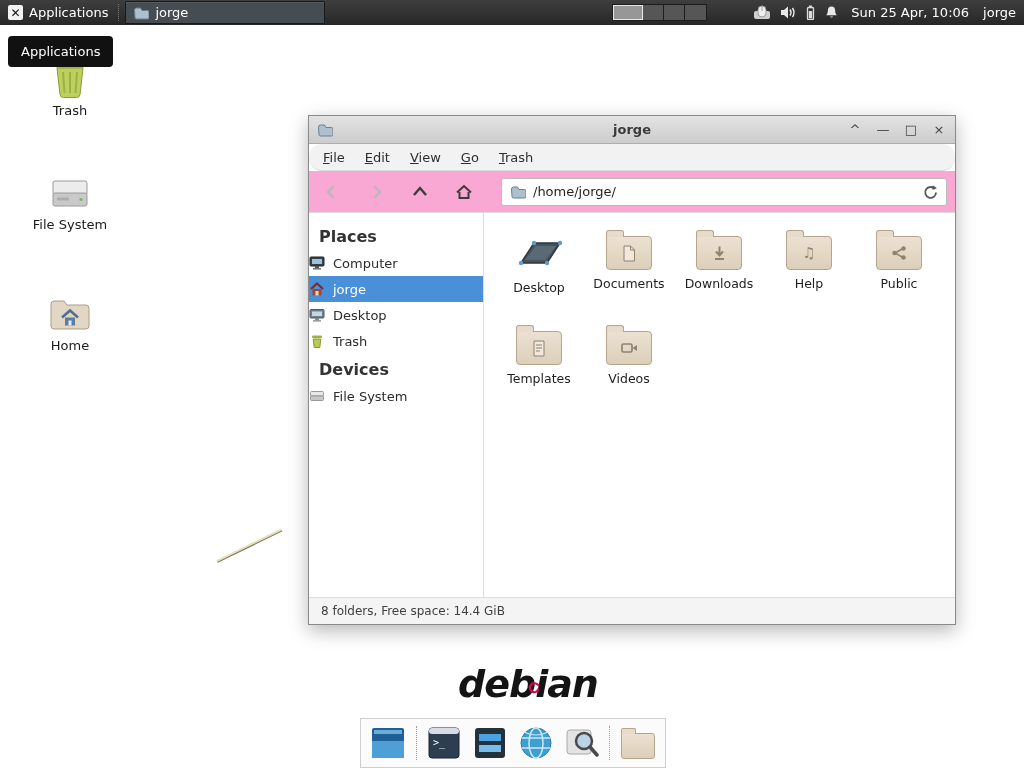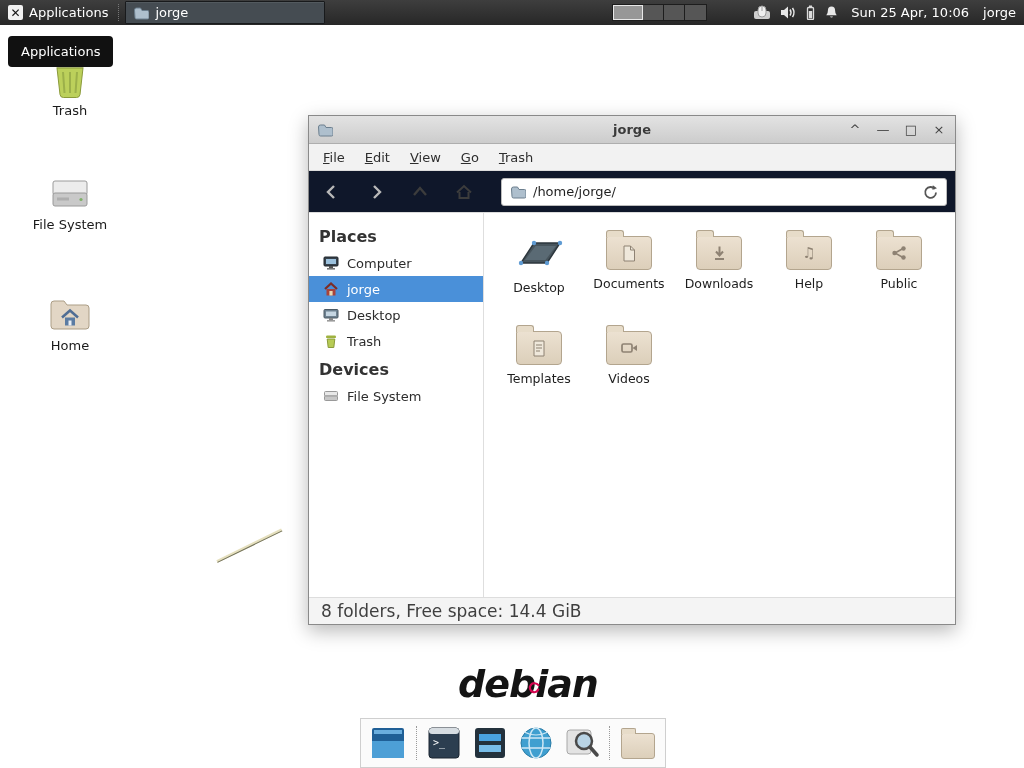--- a/index.html
+++ b/index.html
@@ -43,47 +43,47 @@
   
   .window { position:absolute; left:308px; top:115px; width:648px; height:510px;
     background:#ffffff; border:1px solid #8a8a8a; box-shadow:0 6px 18px rgba(0,0,0,.28);
     display:flex; flex-direction:column; z-index:20; }
   .titlebar { height:28px; background:linear-gradient(#e3e3e3,#cccccc); border-bottom:1px solid #aeaeae;
     display:flex; align-items:center; position:relative; padding:0 8px; flex:0 0 auto; }
   .title { position:absolute; left:0; right:0; text-align:center; font-size:13px; font-weight:bold; color:#3a3a3a; }
   .tb-buttons { margin-left:auto; display:flex; gap:12px; z-index:2; }
   .tb-buttons span { font-size:13px; color:#444; width:16px; text-align:center; cursor:default; }
   .menubar { height:27px; background:#f2f2f2; border-bottom:1px solid #dcdcdc; display:flex;
-    align-items:center; gap:4px; padding:0 6px; flex:0 0 auto; }
+    align-items:center; gap:4px; padding:0 6px; flex:0 0 auto;border-radius:13px; }
   .menu-item { font-size:13px; color:#2e2e2e; padding:4px 8px; }
   .menu-item::first-letter { text-decoration:underline; }
-  .toolbar { height:42px; background:#0f172a; border-bottom:1px solid #dcdcdc; display:flex;
+  .toolbar { height:42px; background:#f9a8d4; border-bottom:1px solid #dcdcdc; display:flex;
     align-items:center; gap:14px; padding:0 8px; flex:0 0 auto; }
   .nav-btn { width:30px; height:28px; display:flex; align-items:center; justify-content:center; border-radius:3px; }
   .pathbar { flex:1; height:28px; margin-left:8px; background:#ffffff; border:1px solid #bcbcbc;
     border-radius:3px; display:flex; align-items:center; gap:7px; padding:0 8px; }
   .pathtext { flex:1; font-size:13px; color:#1f1f1f; }
   .win-body { flex:1; display:flex; min-height:0; }
   .sidebar { width:175px; background:#ffffff; border-right:1px solid #dedede; padding-top:8px; overflow:hidden; }
   .side-header { font-size:16px; font-weight:bold; color:#333; padding:6px 10px 4px 10px; }
-  .side-row { display:flex; align-items:center; gap:8px; height:26px; padding-left:14px;
+  .side-row { display:flex; align-items:center; gap:8px; height:26px; 
     font-size:13px; color:#2c2c2c; }
   .side-row.selected { background:#4a90d9; color:#ffffff; }
   .files { flex:1; padding:14px 0 0 10px; display:grid; grid-template-columns:repeat(5,90px);
     grid-auto-rows:95px; justify-items:center; align-content:start; }
   .file-cell { width:88px; display:flex; flex-direction:column; align-items:center; gap:6px; }
   .file-cell .lbl { font-size:12.5px; color:#1e1e1e; text-align:center; }
   .folder { width:46px; height:34px; background:linear-gradient(#ece1d1,#dccfba);
     border:1px solid #b3a58e; border-radius:2px 4px 4px 4px; position:relative; margin-top:9px;
     display:flex; align-items:center; justify-content:center; }
   .folder::before { content:""; position:absolute; top:-7px; left:-1px; width:16px; height:6px;
     background:#e7dcc9; border:1px solid #b3a58e; border-bottom:none; border-radius:3px 3px 0 0; }
   .emblem { color:#8e8273; font-size:15px; line-height:1; }
   .statusbar { height:27px; background:#f4f4f4; border-top:1px solid #dddddd; display:flex;
-    align-items:center; padding-left:12px; font-size:17px; color:#3f3f3f; flex:0 0 auto; }
+    align-items:center; padding-left:12px; font-size:12px; color:#3f3f3f; flex:0 0 auto; }
 
   
   .debian { position:absolute; left:458px; top:662px; font-size:38px; font-weight:bold;
     color:#141414; letter-spacing:-1px;font-style:italic; }
   .swirl { position:absolute; left:69px; top:-2px; width:14px; height:14px; }
   .swirl .patch { position:absolute; inset:0; background:#ffffff; border-radius:50%; }
   .swirl svg { position:relative; }
 
   
   .dock { position:absolute; left:360px; top:718px; width:306px; height:50px; background:#fbfbfb;

